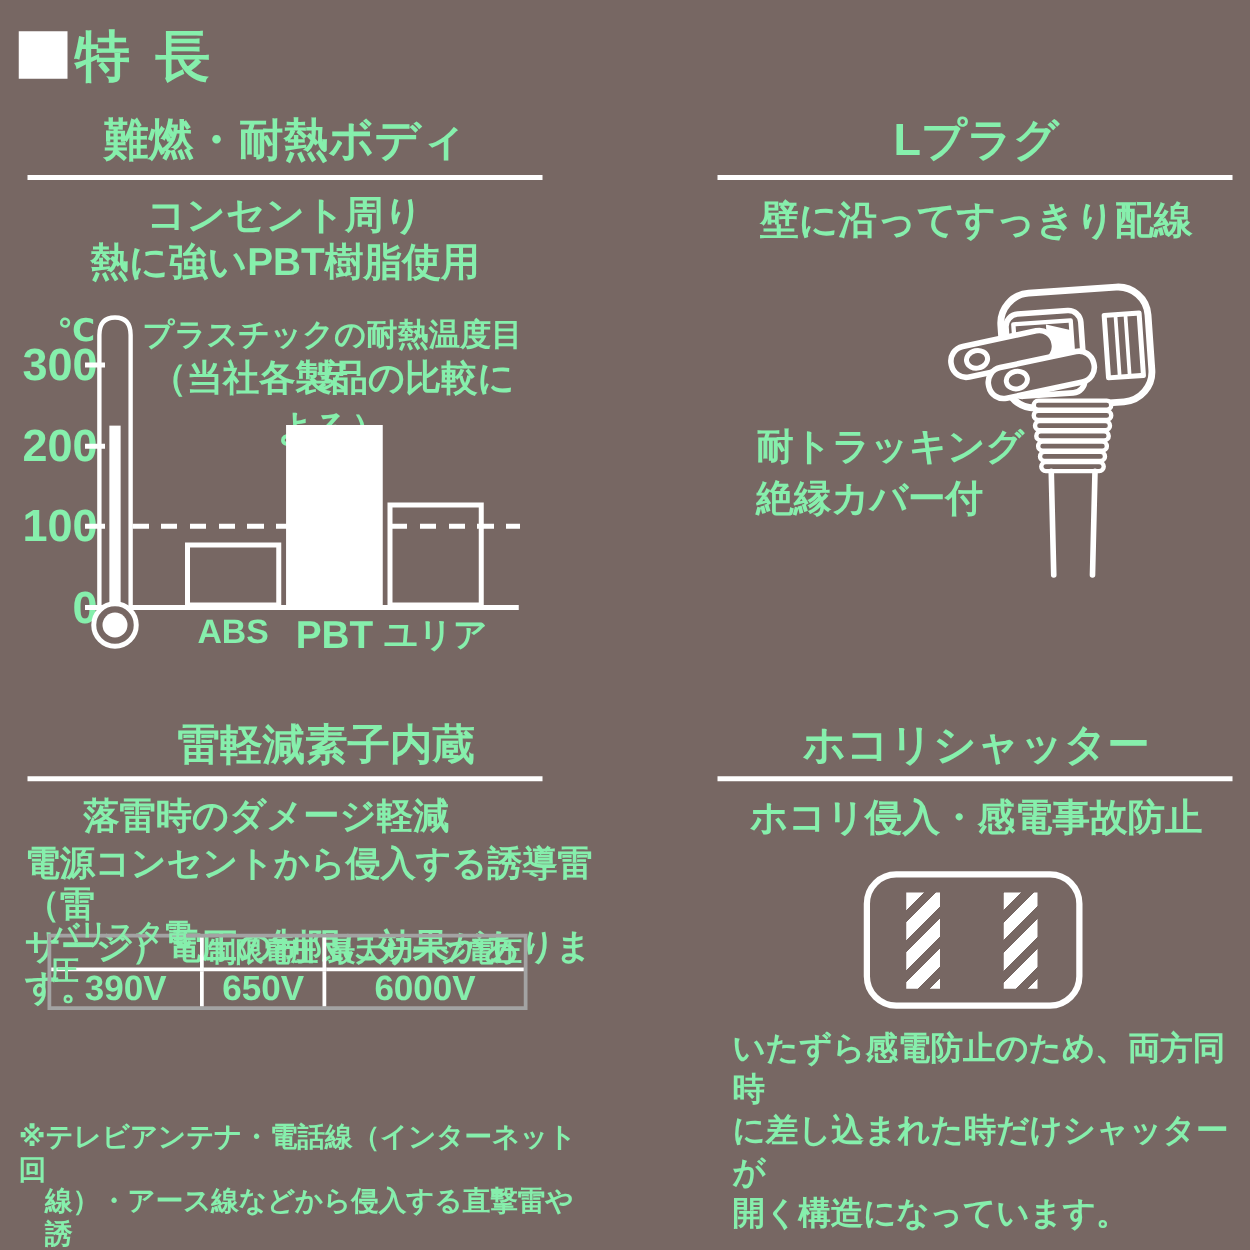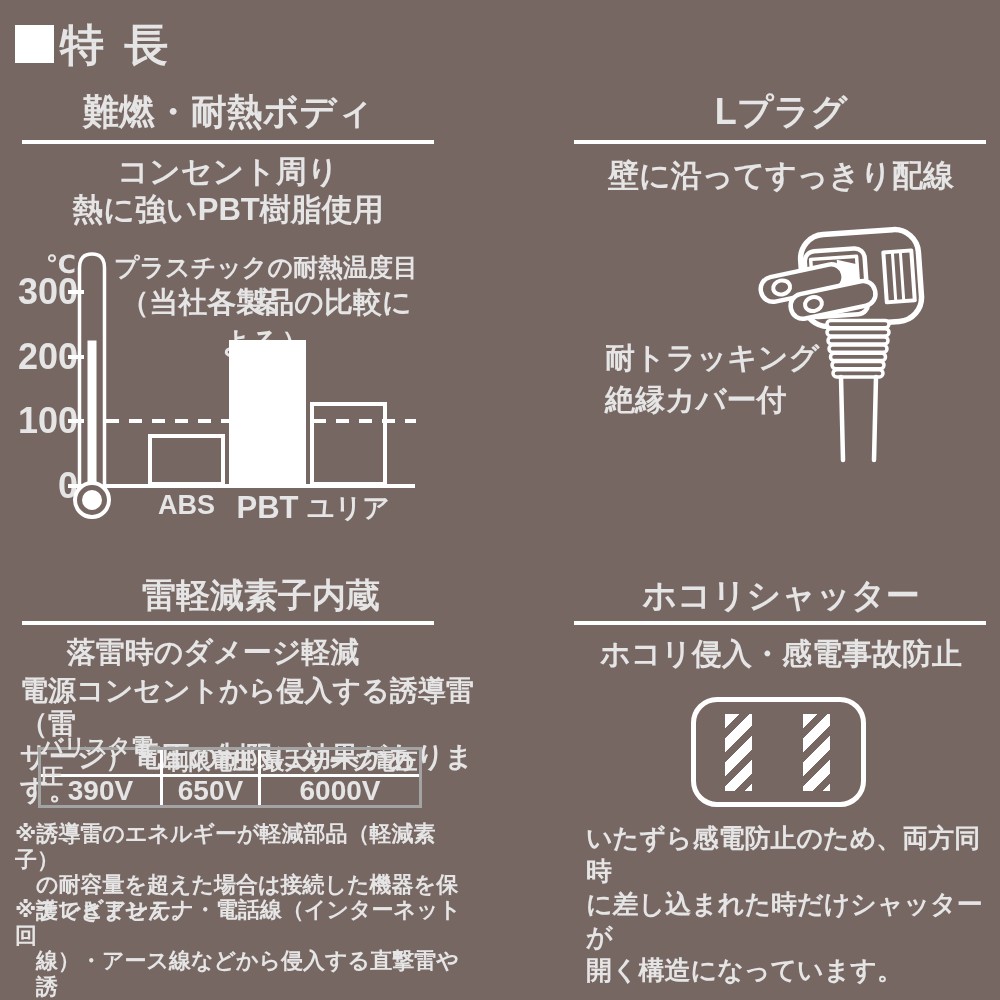--- a/index.html
+++ b/index.html
@@ -1,18 +1,18 @@
 <!DOCTYPE html>
 <html><head>
 <meta charset="utf-8">
 <style>
   html,body{margin:0;padding:0;}
   #canvas{
     position:relative;width:1000px;height:1000px;overflow:hidden;
-    background:#776763;color:#e5e5e5;
+    background:#776763;color:#86efac;
     font-family:"Liberation Sans","DejaVu Sans",sans-serif;
   }
   .abs{position:absolute;}
   .ctr{text-align:center;}
 
   
   #hdr-square{left:15px;top:25px;width:39px;height:38px;background:#fff;}
   #page-title{left:60px;top:16px;font-size:44px;font-weight:800;letter-spacing:4px;}
 
   
@@ -173,25 +173,20 @@
 
   <div class="abs" id="spec-table">
     <div class="cell hrow c1">バリスタ電圧</div>
     <div class="cell hrow c2">制限電圧</div>
     <div class="cell hrow c3">最大サージ電圧</div>
     <div class="cell vrow c1">390V</div>
     <div class="cell vrow c2">650V</div>
     <div class="cell vrow c3">6000V</div>
   </div>
 
-  <div class="footnote" id="note-1">
-    <div>※誘導雷のエネルギーが軽減部品（軽減素子）</div>
-    <div class="fn-cont">の耐容量を超えた場合は接続した機器を保</div>
-    <div class="fn-cont">護できません。</div>
-  </div>
   <div class="footnote" id="note-2">
     <div>※テレビアンテナ・電話線（インターネット回</div>
     <div class="fn-cont">線）・アース線などから侵入する直撃雷や誘</div>
     <div class="fn-cont">導雷には効果がありません。</div>
   </div>
 
   <div class="abs ctr sec-title" id="shutter-title">ホコリシャッター</div>
   <div class="abs rule" id="shutter-rule"></div>
   <div class="abs ctr" id="shutter-sub">ホコリ侵入・感電事故防止</div>
 

